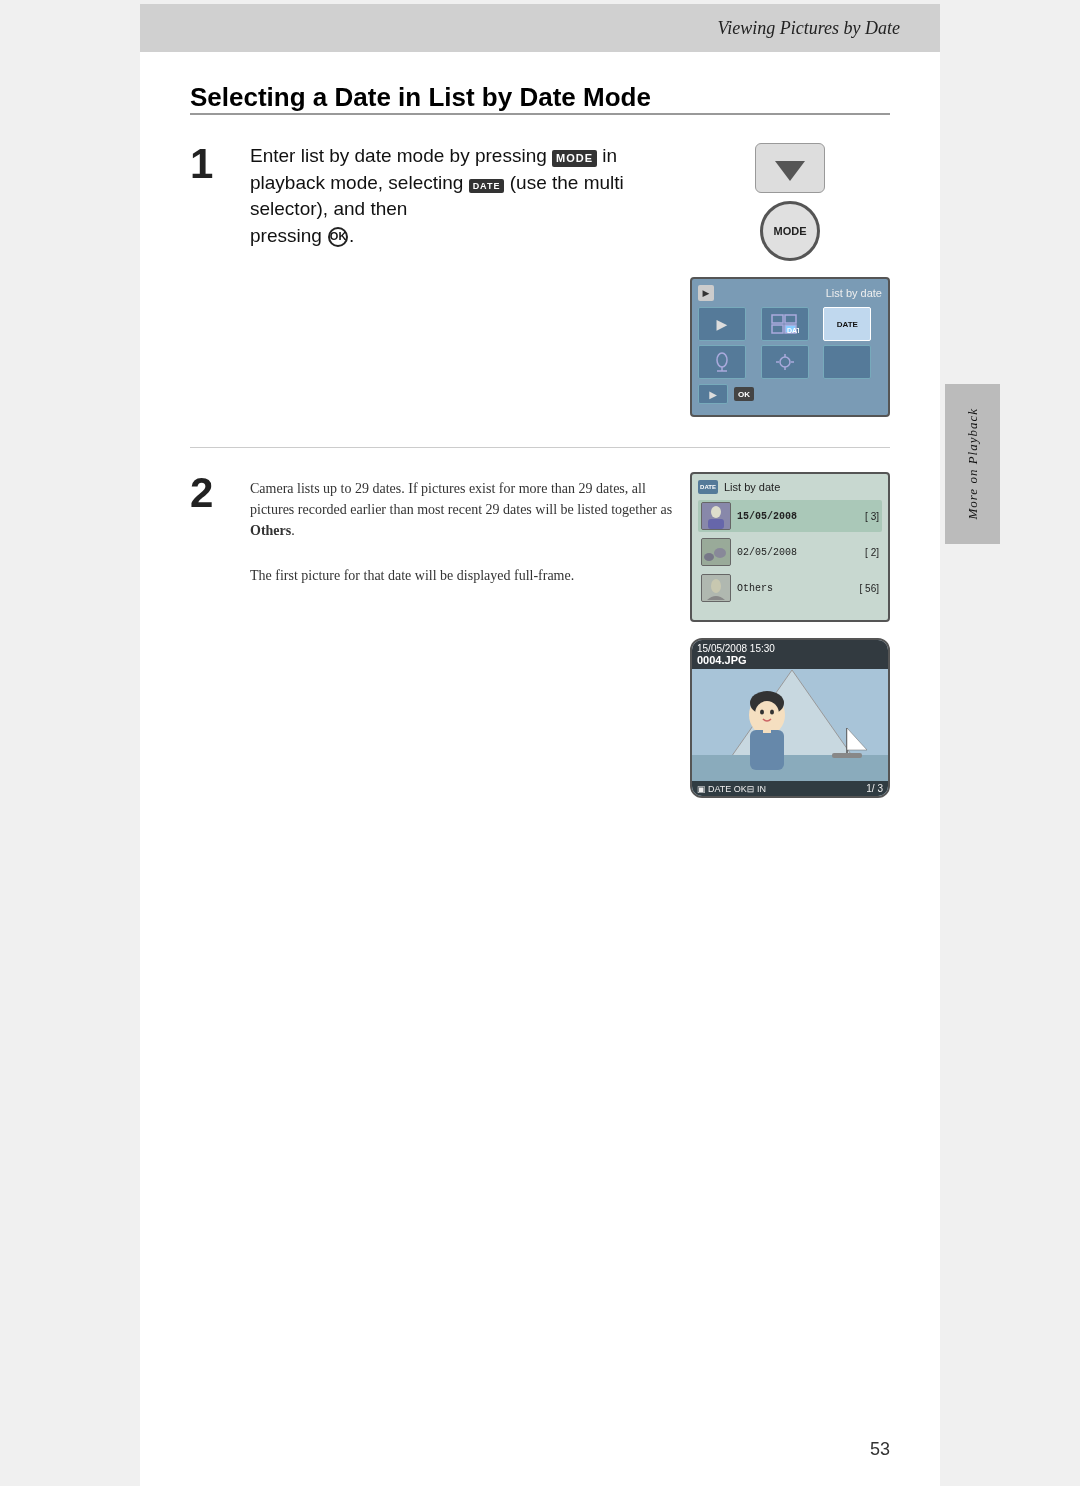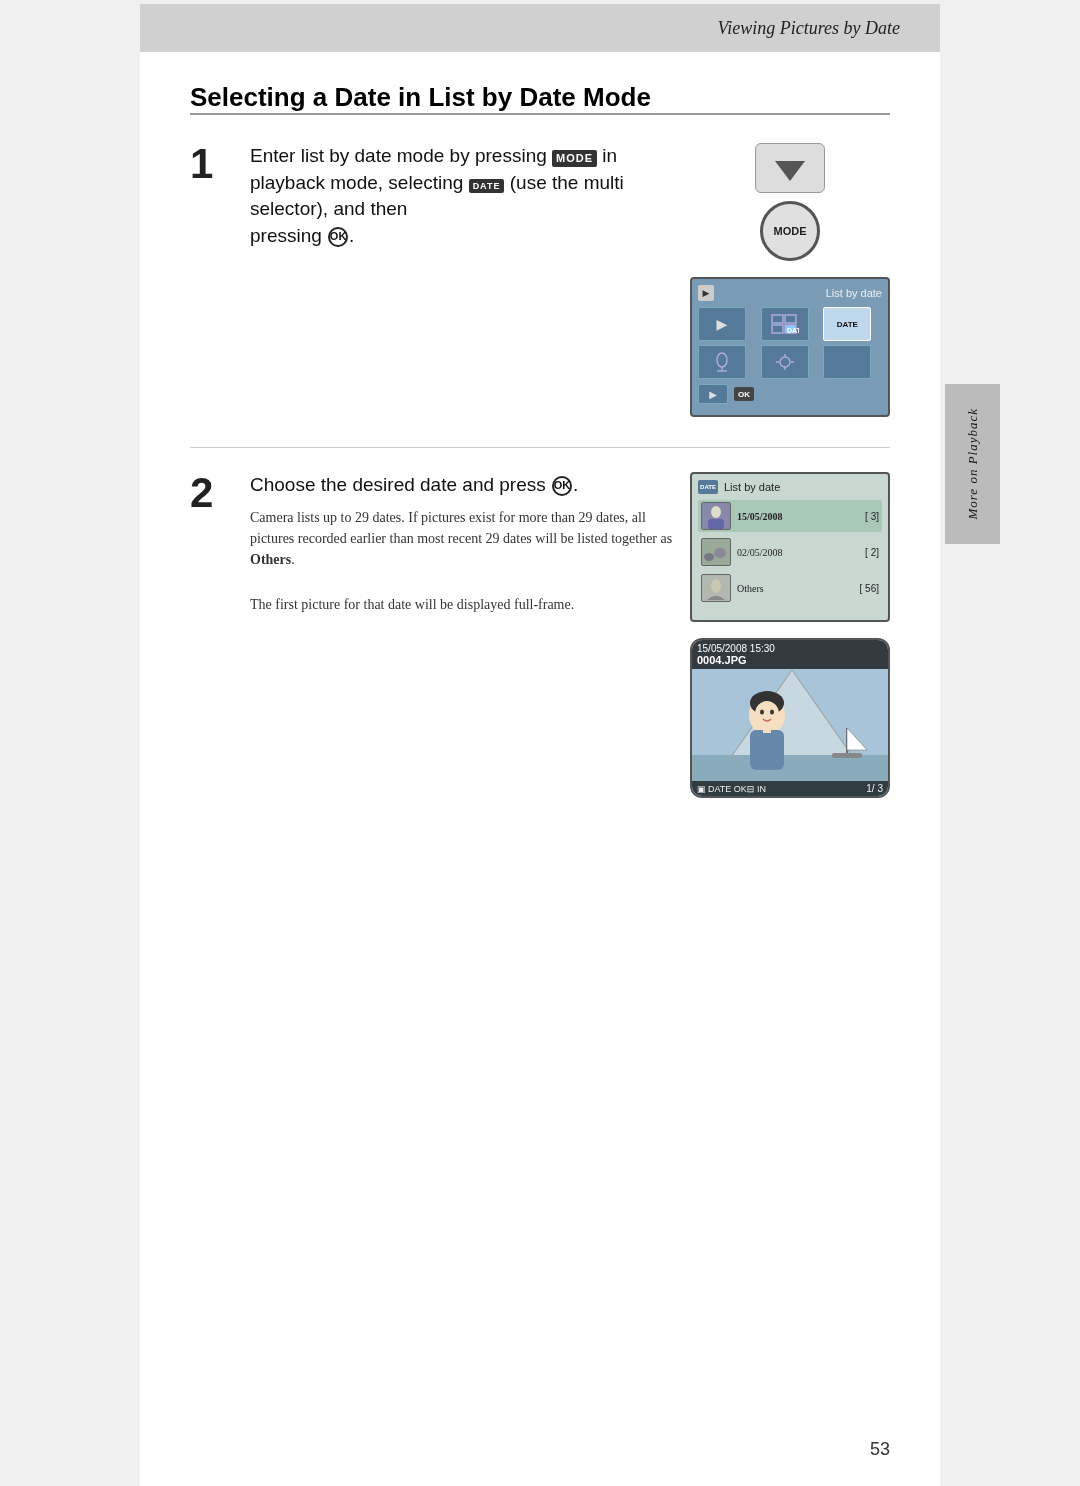--- a/index.html
+++ b/index.html
@@ -249,21 +249,21 @@
       background: #888;
       border: 1px solid #666;
       border-radius: 2px;
       overflow: hidden;
       display: flex;
       align-items: center;
       justify-content: center;
     }
     .cs2-info {
       font-size: 10px;
-      font-family: Liberation Serif, serif;
+      font-family: Liberation Mono, monospace;
       color: #222;
       flex: 1;
     }
     .cs2-row.selected .cs2-info { font-weight: bold; }
     .cs2-count {
       font-size: 10px;
       font-family: Arial, sans-serif;
       color: #222;
     }
     
@@ -442,23 +442,20 @@
       </div>
     </div>
 
     <hr class="step-divider">
 
     <div class="step">
       <div class="step-number">2</div>
       <div class="step-content">
         <div class="step-row">
           <div class="step-left">
-            <div class="step-title">
-              Choose the desired date and press <span class="ok-circle">OK</span>.
-            </div>
             <div class="step-desc">
               Camera lists up to 29 dates. If pictures exist for more than 29 dates, all pictures recorded earlier than most recent 29 dates will be listed together as <b>Others</b>.
             </div>
             <br>
             <div class="step-desc">
               The first picture for that date will be displayed full-frame.
             </div>
           </div>
           <div class="step-right">
             <div class="step2-right-col">

